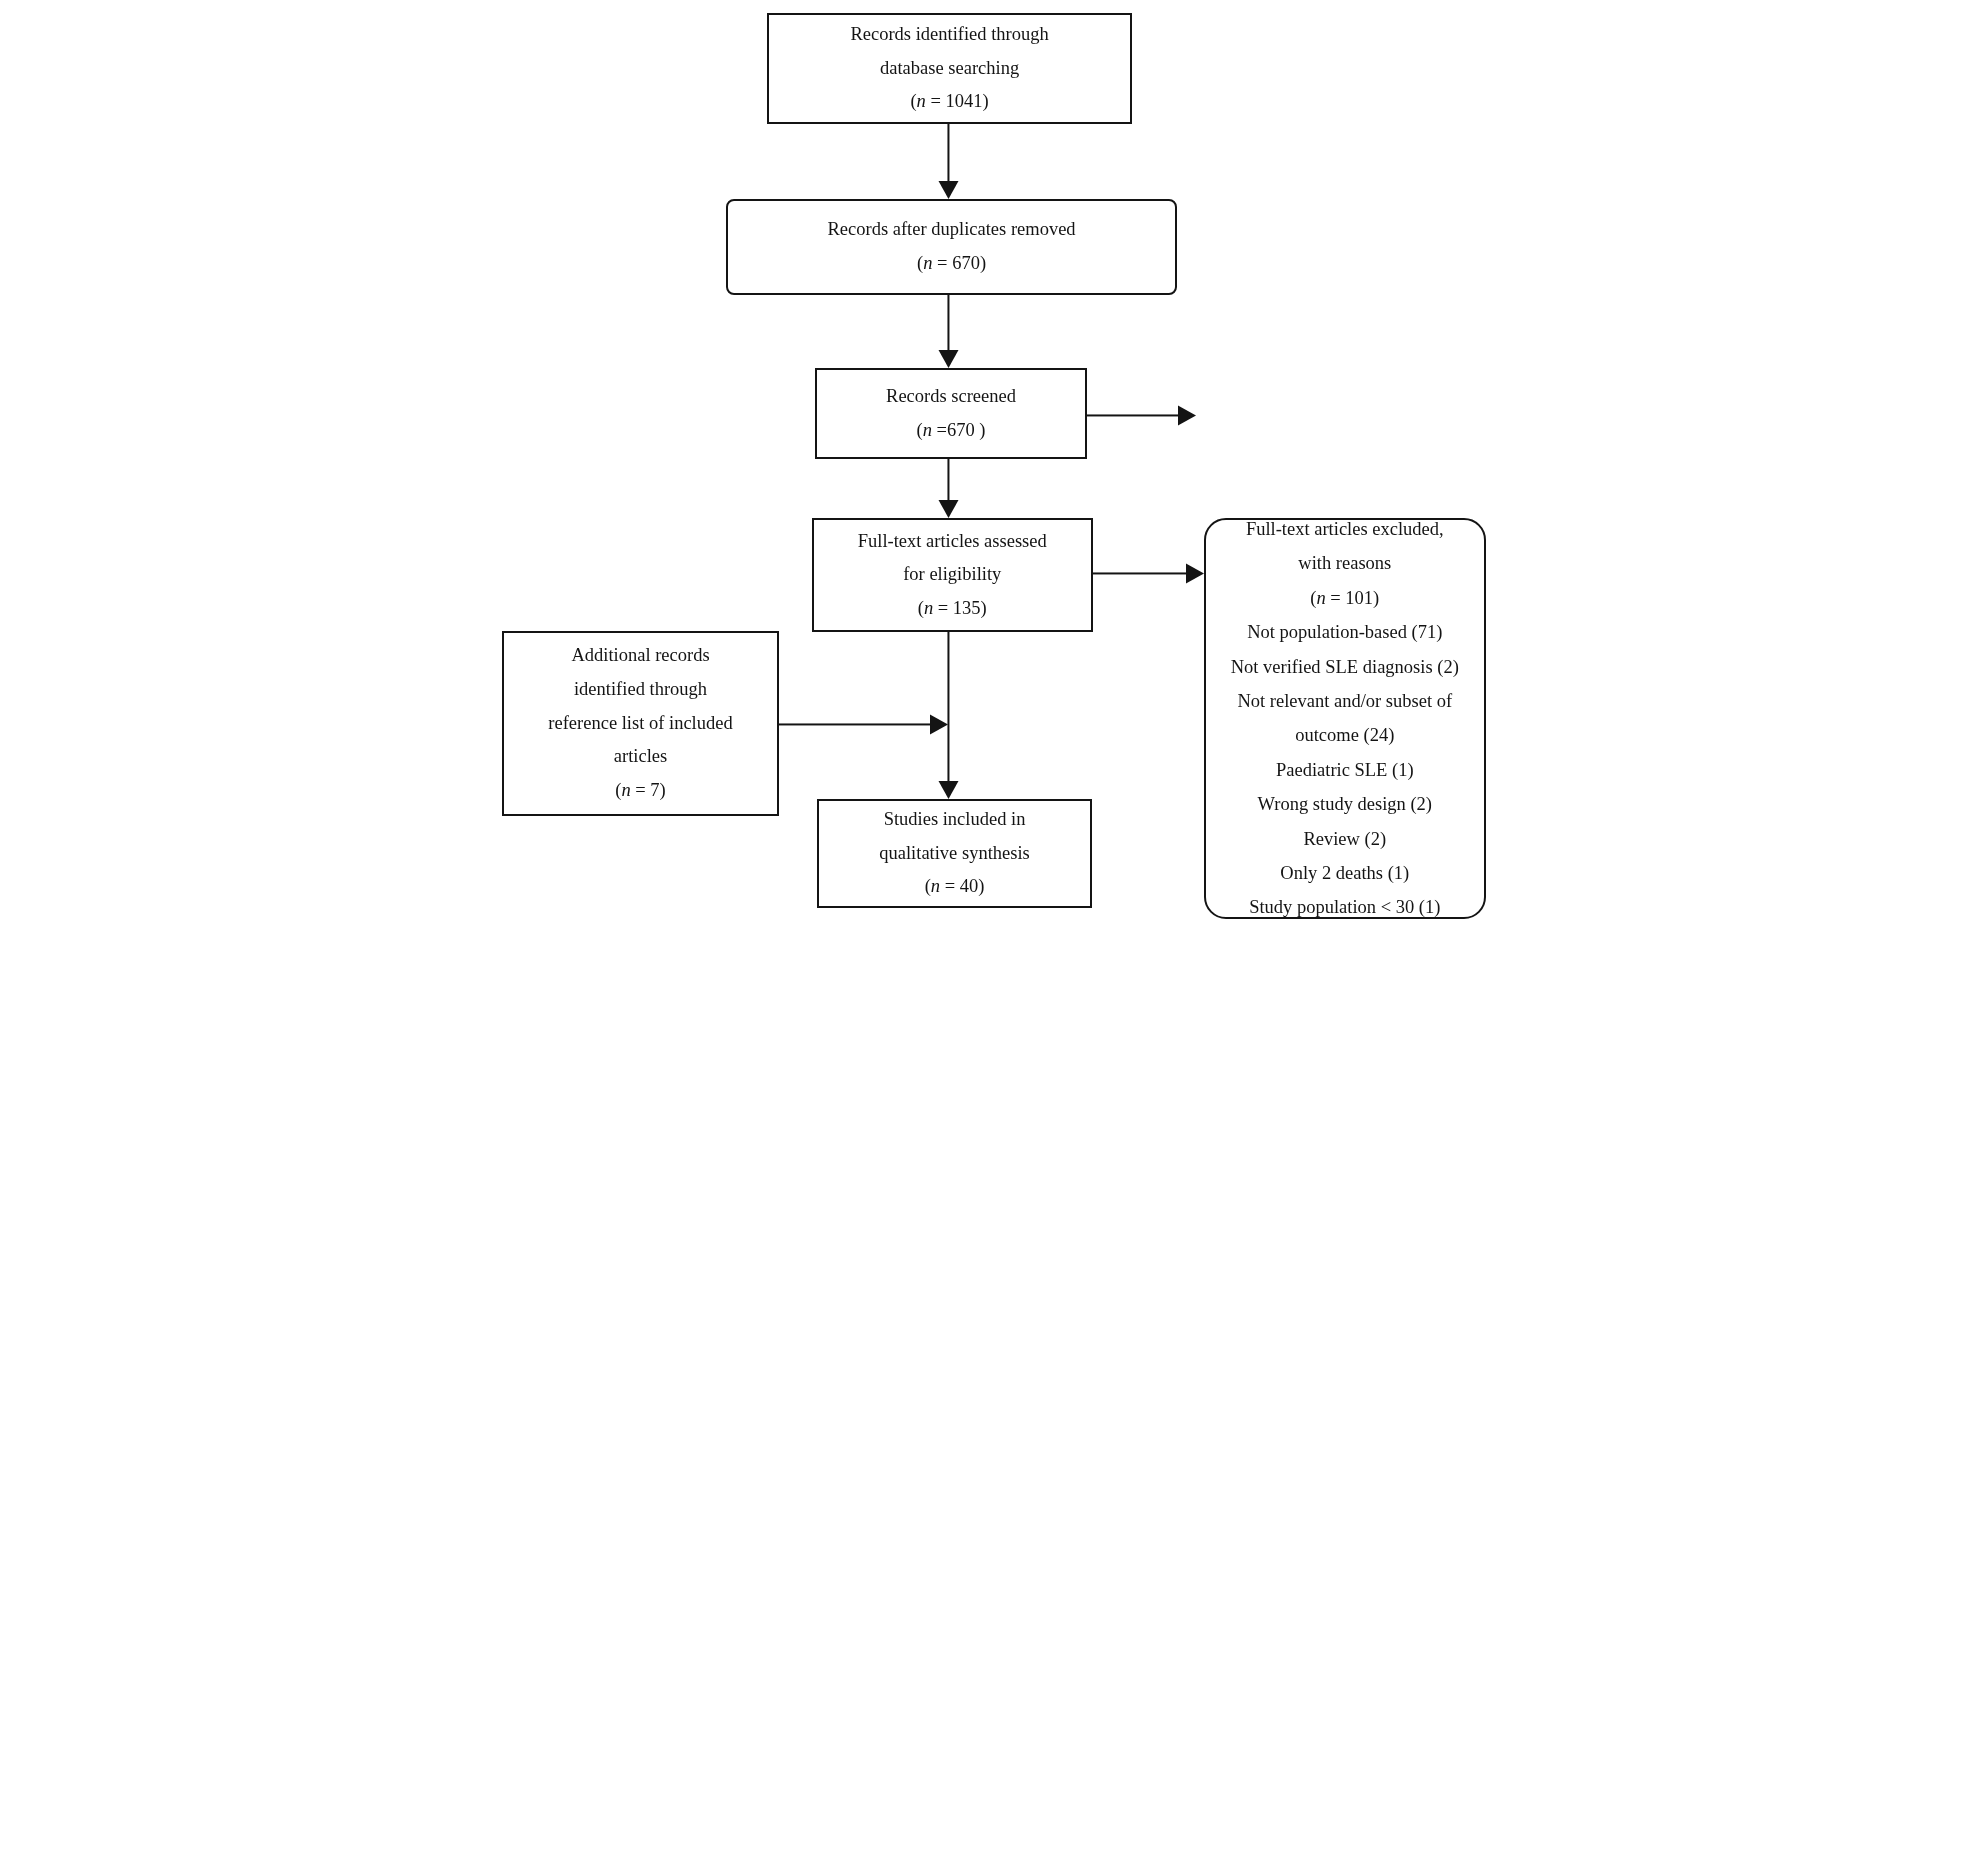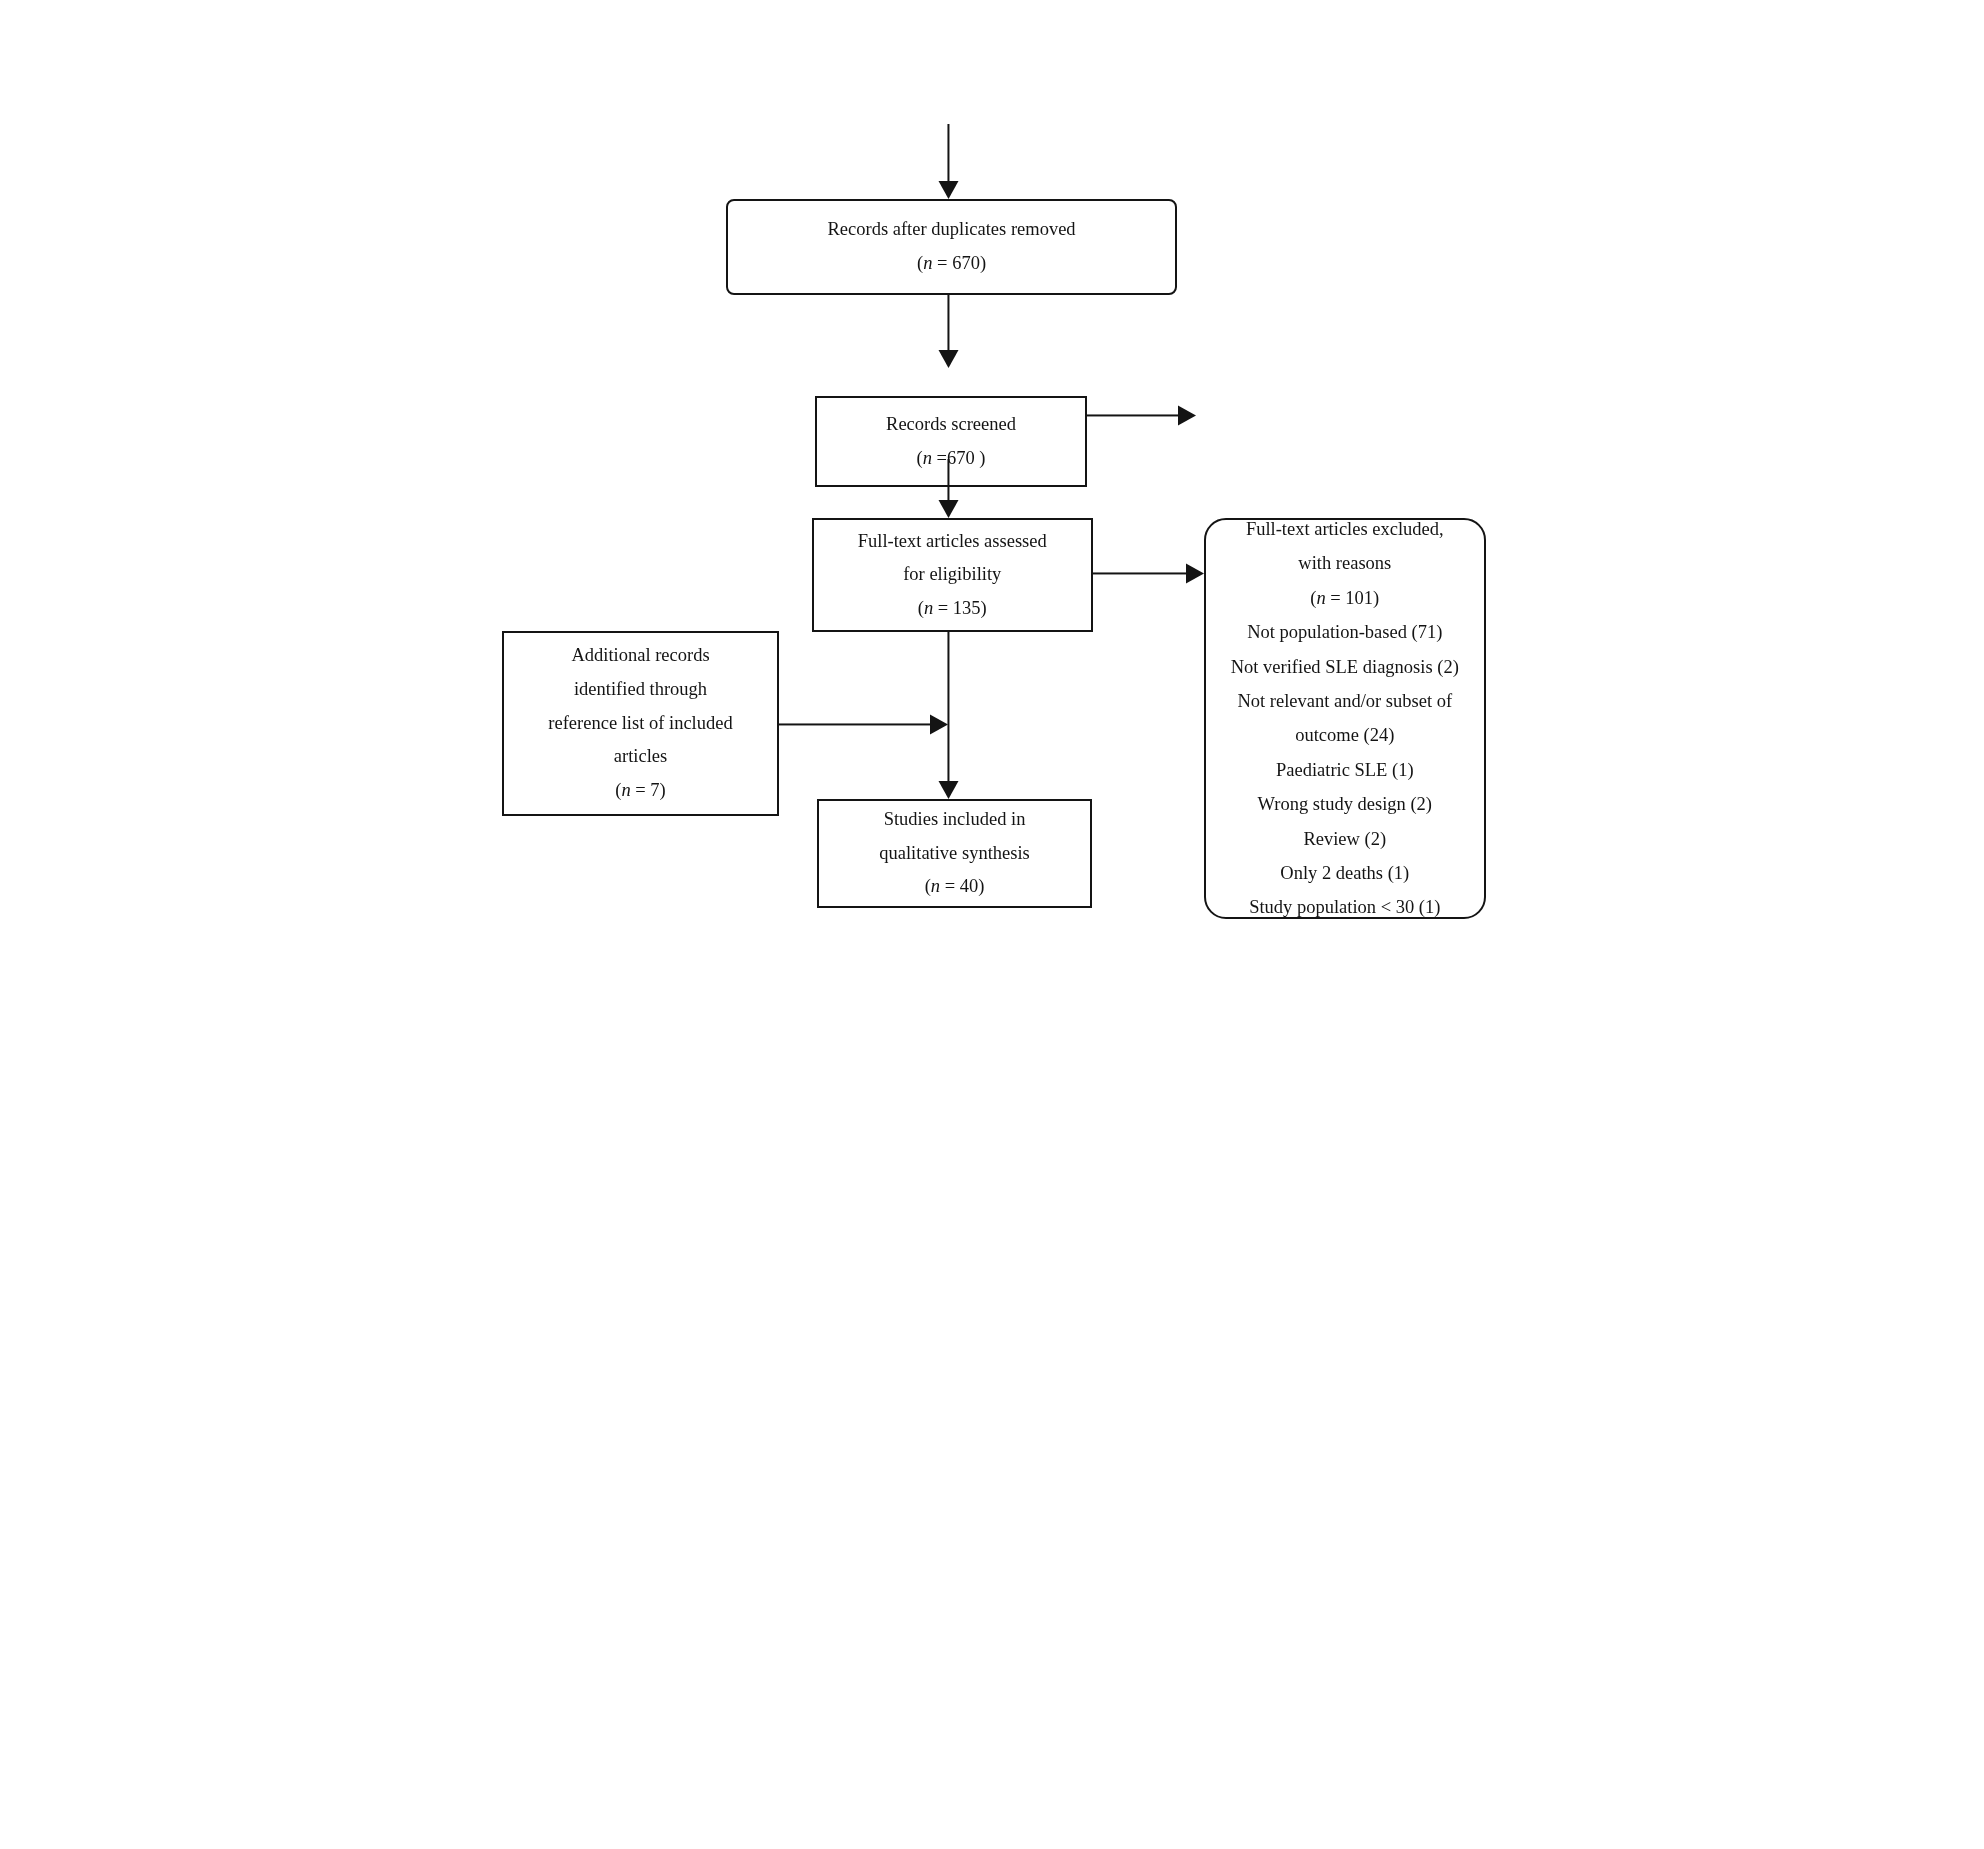--- a/index.html
+++ b/index.html
@@ -30,21 +30,21 @@
     font-size: 18.5px;
     line-height: 1.82;
   }
   .line { display: block; }
   .count span { white-space: pre; }
   .nvar { font-style: italic; }
 
   
   .b-identified   { left: 27.36%; top: 1.42%;  width: 36.73%; height: 12.01%; }
   .b-dedup        { left: 23.18%; top: 21.50%; width: 45.49%; height: 10.44%; border-radius: 8px; }
-  .b-screened     { left: 32.12%; top: 39.81%; width: 27.50%; height: 9.90%; margin-top: 28px;  }
+  .b-screened     { left: 32.12%; top: 39.81%; width: 27.50%; height: 9.90%;  }
   .b-excl-title   { left: 70.53%; top: 38.58%; width: 28.08%; height: 11.98%; }
   .b-fulltext     { left: 31.83%; top: 56.05%; width: 28.33%; height: 12.36%; align-items: center; }
   .b-excl-full    { left: 71.35%; top: 56.05%; width: 28.43%; height: 43.38%; line-height: 1.86; border-radius: 22px; }
   .b-additional   { left: 0.64%;  top: 68.33%; width: 27.86%; height: 19.96%; text-align: center; }
   .b-included     { left: 32.33%; top: 86.49%; width: 27.79%; height: 11.79%; }
 
   
   .varrow {
     position: absolute;
     width: 21px;
@@ -99,20 +99,25 @@
   .a-long { left: 45.60%; top: 68.41%; height: 18.08%; }
   .a-r1   { top: 44.95%; left: 59.62%; width: 10.91%; }
   .a-r2   { top: 62.07%; left: 60.16%; width: 11.19%; }
   .a-r3   { top: 78.39%; left: 28.51%; width: 17.10%; }
 </style>
 </head>
 <body>
 
 <div class="canvas">
 
+  <div class="box b-identified">
+    <span class="line">Records identified through</span>
+    <span class="line">database searching</span>
+    <span class="line count"><span>(</span><span class="nvar">n</span><span> = 1041)</span></span>
+  </div>
 
   <div class="varrow a-1">
     <div class="shaft"></div>
     <div class="head"></div>
   </div>
 
   <div class="box b-dedup">
     <span class="line">Records after duplicates removed</span>
     <span class="line count"><span>(</span><span class="nvar">n</span><span> = 670)</span></span>
   </div>

